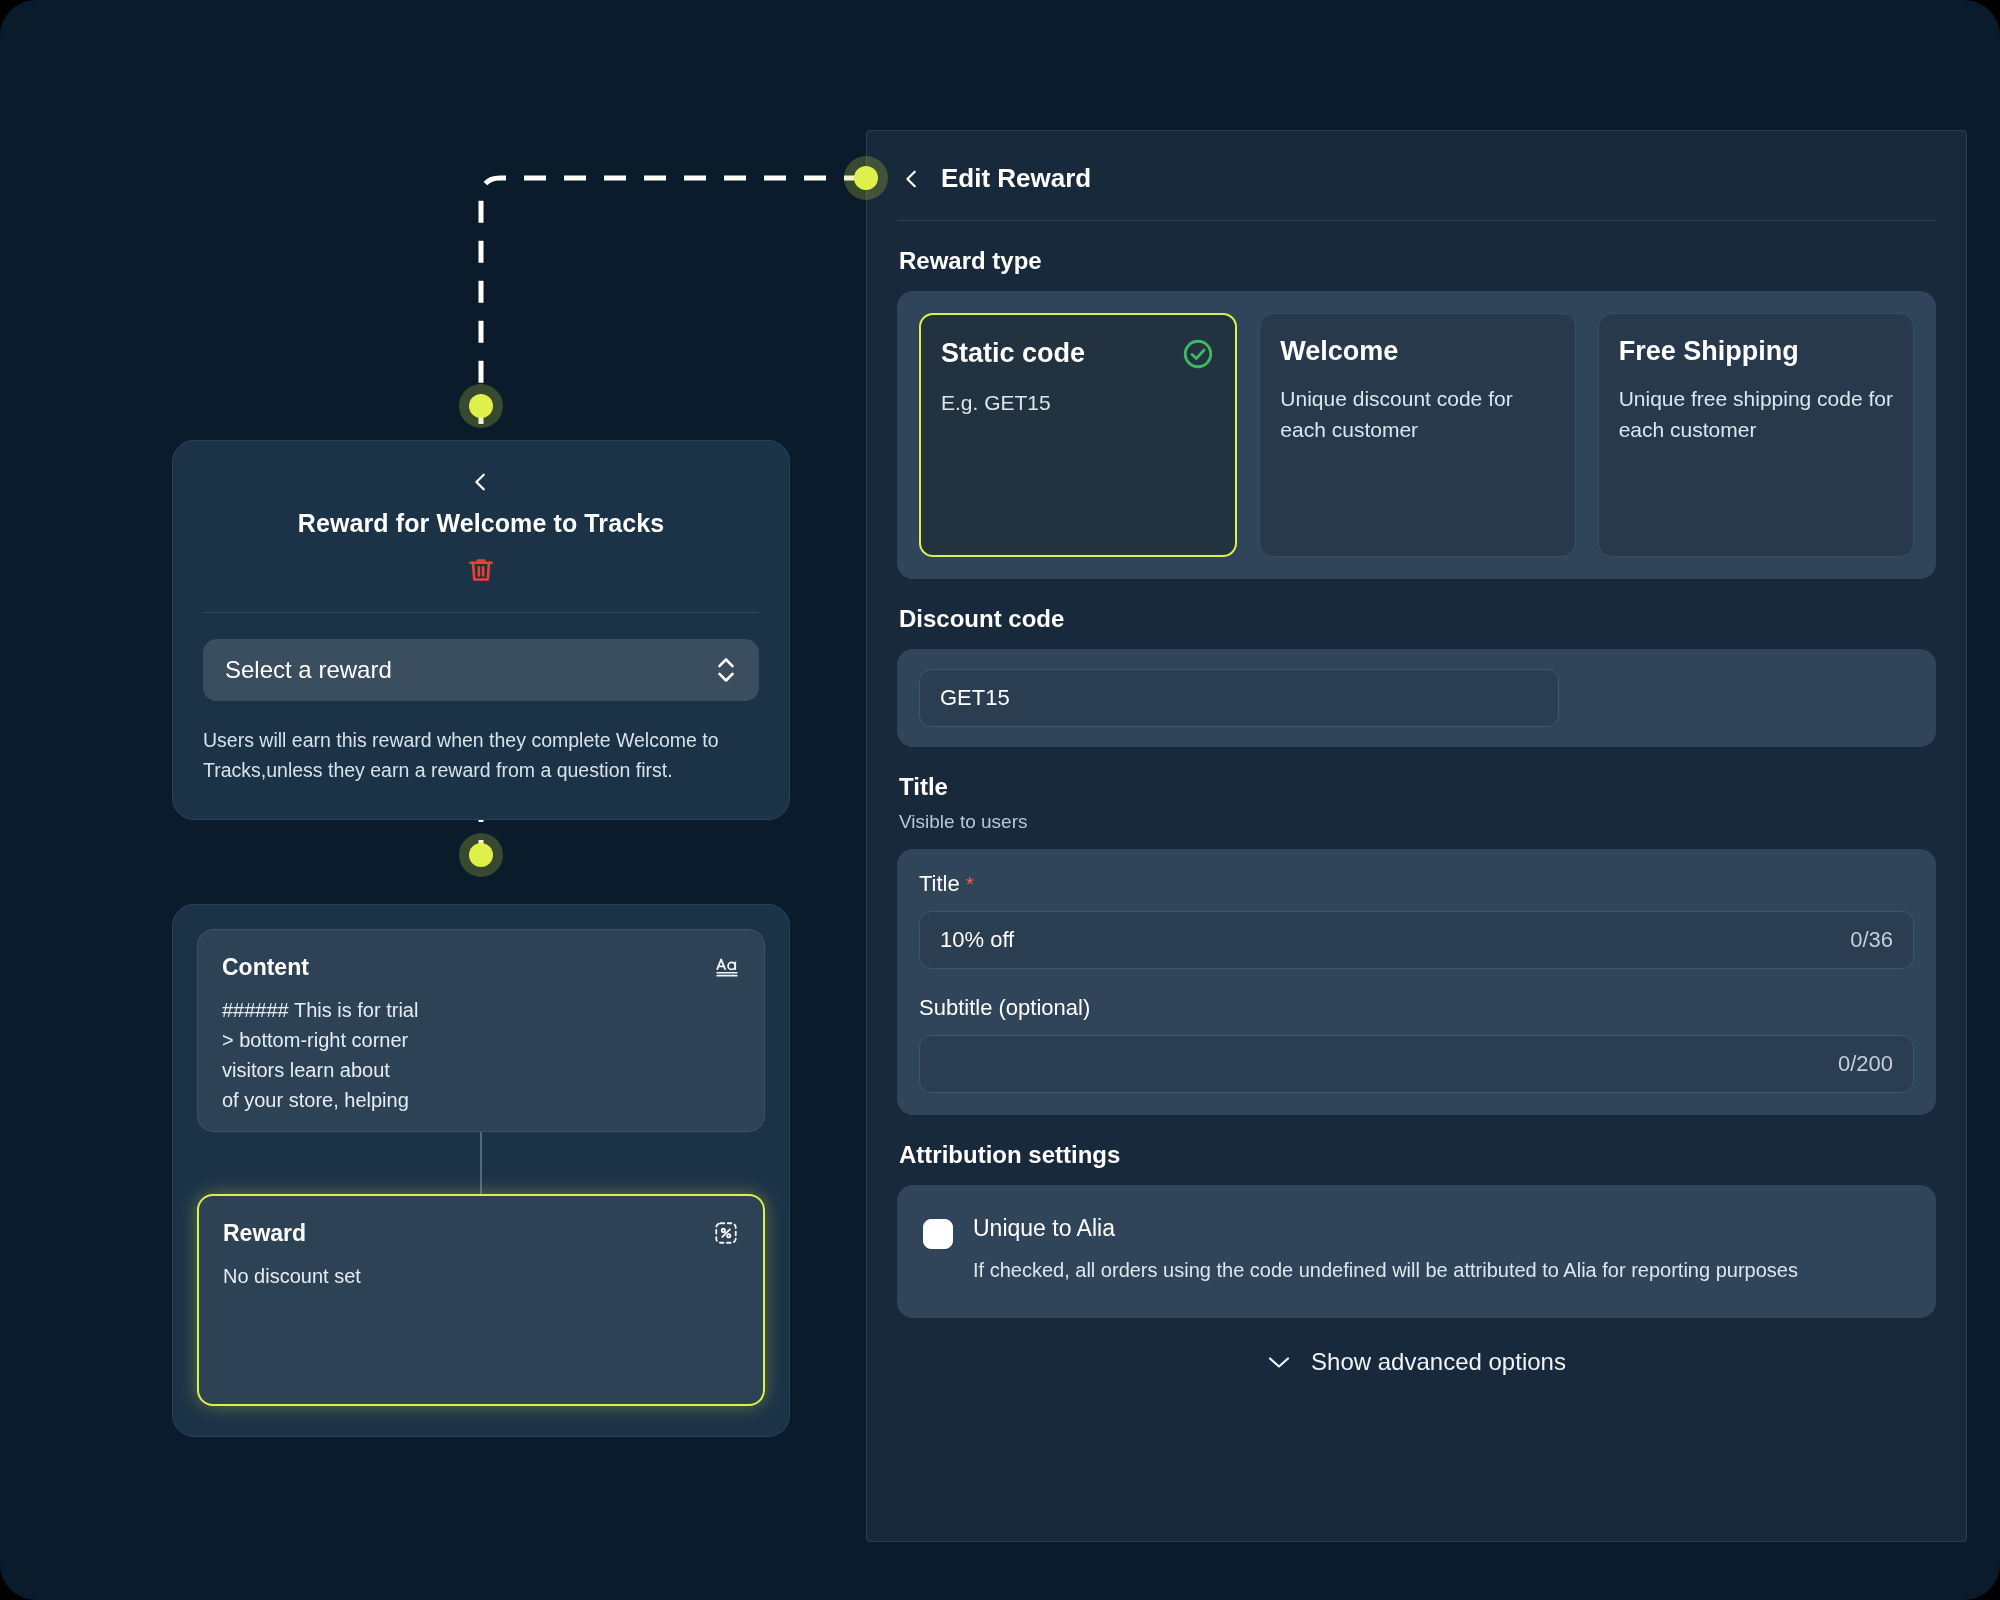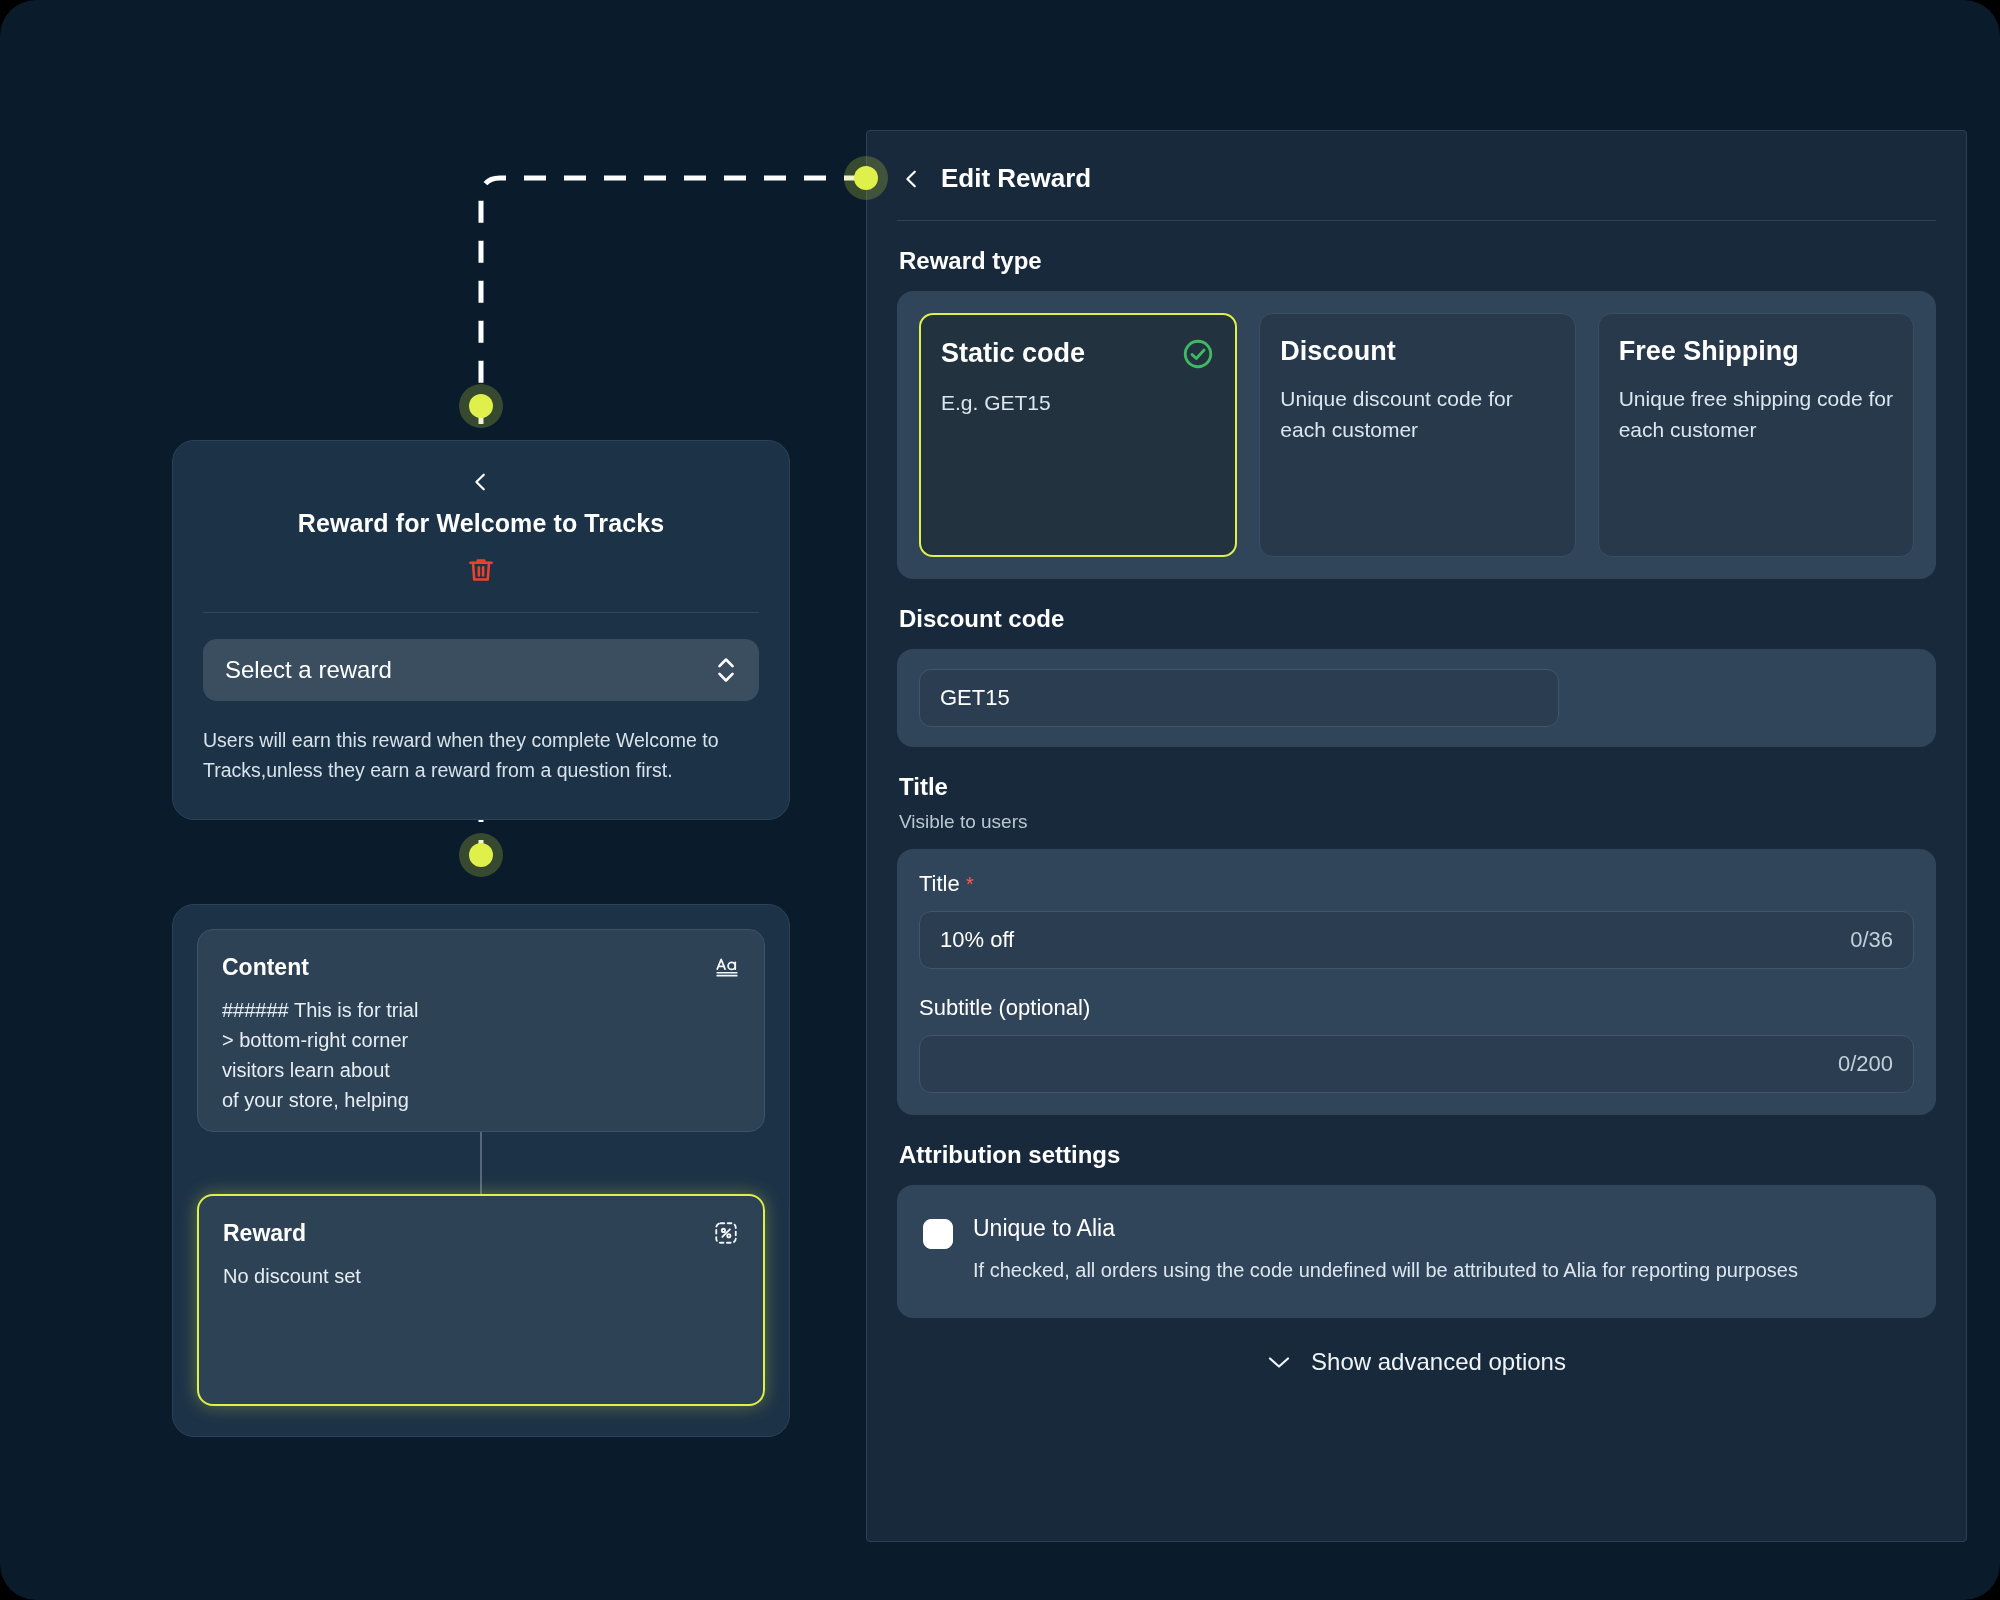--- a/index.html
+++ b/index.html
@@ -275,21 +275,21 @@
             <svg class="check-ic" viewBox="0 0 24 24" fill="none" stroke="#3fb963" stroke-width="2" stroke-linecap="round" stroke-linejoin="round">
               <circle cx="12" cy="12" r="9"></circle>
               <polyline points="7.8 12.3 10.8 15.2 16.3 9.2"></polyline>
             </svg>
           </div>
           <div class="type-card-desc">E.g. GET15</div>
         </div>
 
         <div class="type-card">
           <div class="type-card-top">
-            <span class="type-card-name">Discount</span>
+            <span class="type-card-name">Welcome</span>
           </div>
           <div class="type-card-desc">Unique discount code for each customer</div>
         </div>
 
         <div class="type-card">
           <div class="type-card-top">
             <span class="type-card-name">Free Shipping</span>
           </div>
           <div class="type-card-desc">Unique free shipping code for each customer</div>
         </div>

